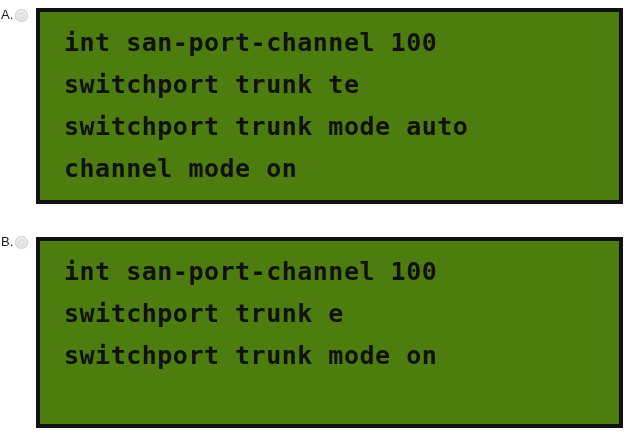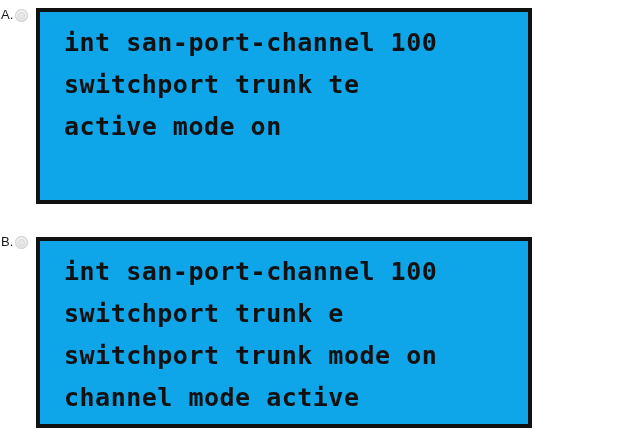--- a/index.html
+++ b/index.html
@@ -64,23 +64,23 @@
     width: 5px;
     height: 5px;
     border-radius: 50%;
     background: #e4e4e4;
     box-shadow: 0 0 0 1px #d3d3d3;
   }
 
   .code-box {
     position: absolute;
     left: 36px;
-    width: 496px;
+    width: 587px;
     border: 4px solid #111111;
-    background: #0ea5e9;
+    background: #4d7c0f;
     box-sizing: border-box;
   }
   .opt-a .code-box { top: 2px;  height: 196px; }
   .opt-b .code-box { top: 4px;  height: 191px; }
 
   .code-lines {
     padding: 10px 0 0 24px;
     margin: 0;
   }
 
@@ -99,31 +99,31 @@
 
 <div id="answer-list">
 
   <div class="answer-option opt-a">
     <span class="option-letter">A.</span>
     <span class="option-radio"></span>
     <div class="code-box">
       <div class="code-lines">
         <div class="code-line">int san-port-channel 100</div>
         <div class="code-line">switchport trunk te</div>
-        <div class="code-line">active mode on</div>
+        <div class="code-line">switchport trunk mode auto</div>
+        <div class="code-line">channel mode on</div>
       </div>
     </div>
   </div>
 
   <div class="answer-option opt-b">
     <span class="option-letter">B.</span>
     <span class="option-radio"></span>
     <div class="code-box">
       <div class="code-lines">
         <div class="code-line">int san-port-channel 100</div>
         <div class="code-line">switchport trunk e</div>
         <div class="code-line">switchport trunk mode on</div>
-        <div class="code-line">channel mode active</div>
       </div>
     </div>
   </div>
 
 </div>
 
 </body></html>

